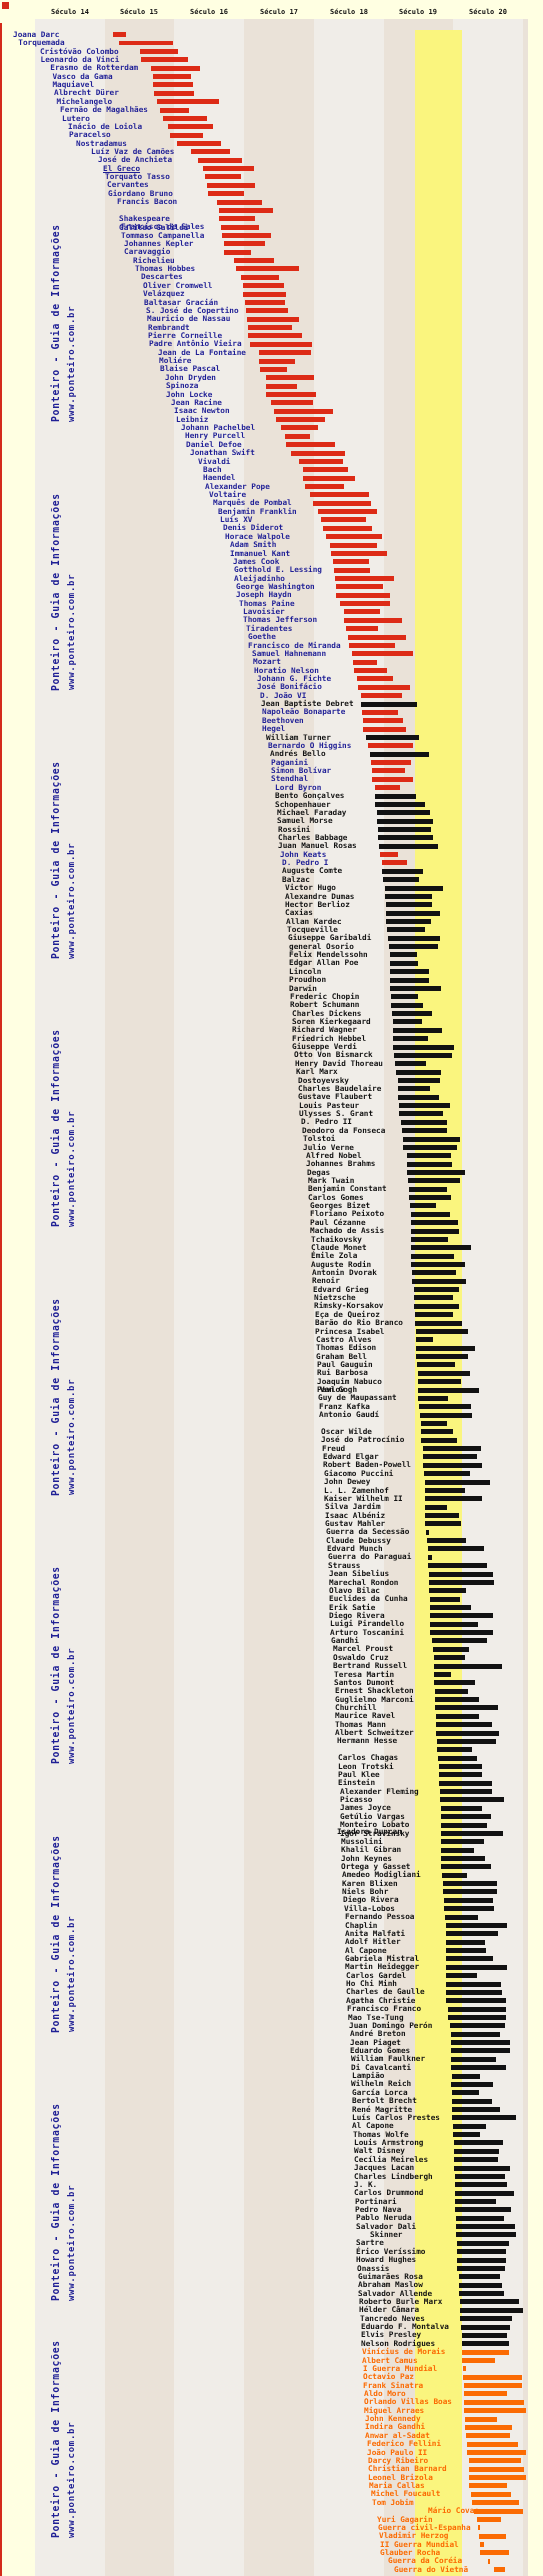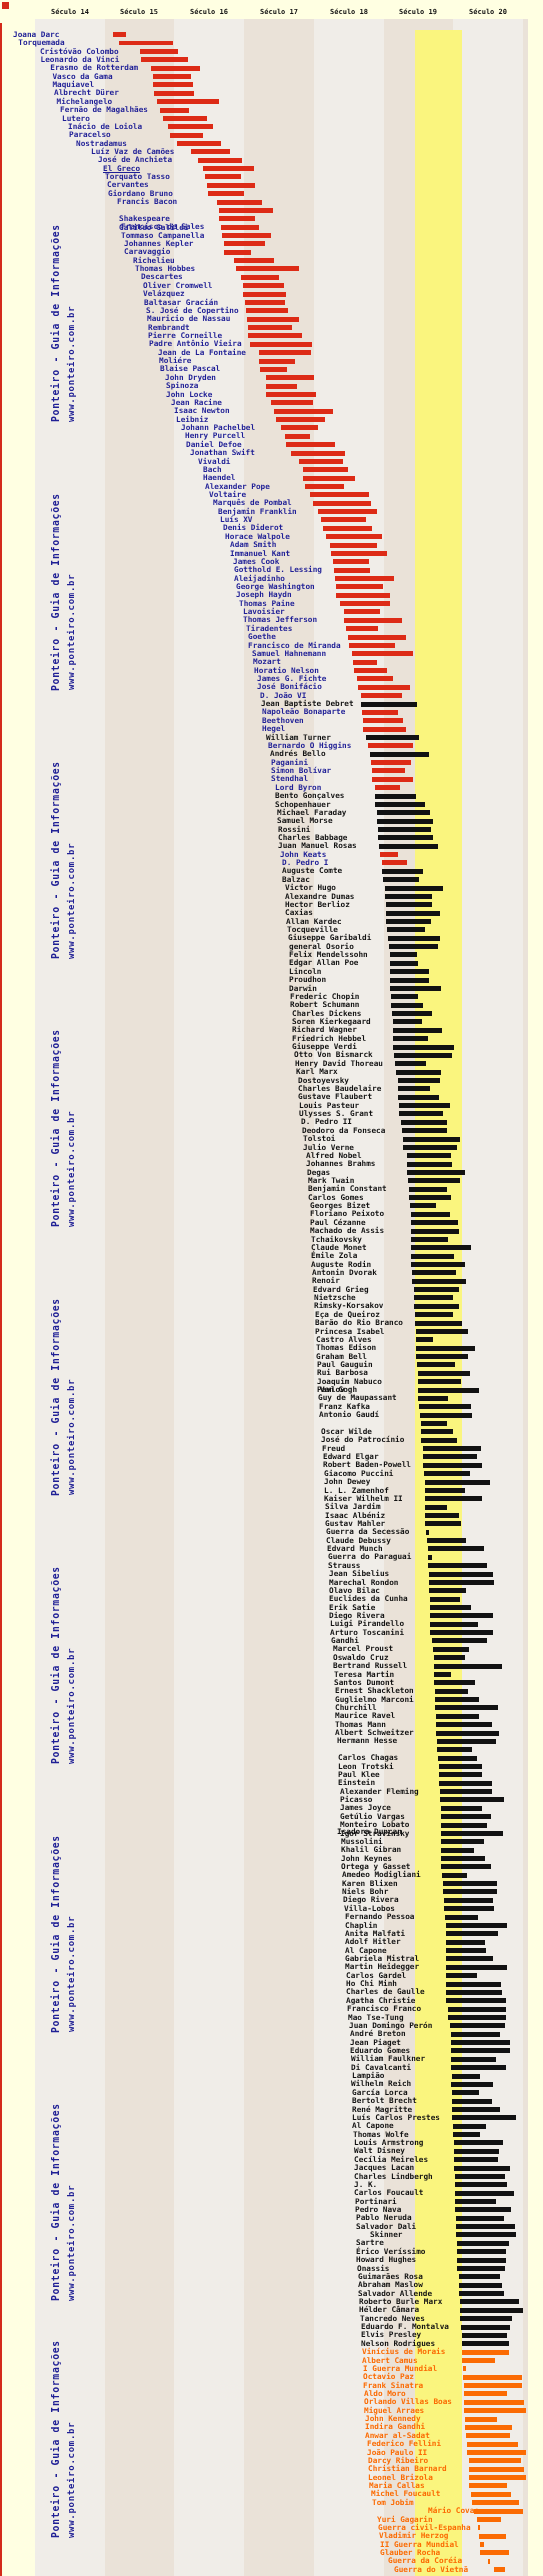--- a/index.html
+++ b/index.html
@@ -212,21 +212,21 @@
     <div class="row-label" style="left: 213px; top: 614px; color: rgb(31, 31, 150);">Goethe</div>
     <div class="bar" style="left: 313px; width: 58px; top: 616px; background: rgb(221, 43, 22);"></div>
     <div class="row-label" style="left: 213px; top: 623px; color: rgb(31, 31, 150);">Francisco de Miranda</div>
     <div class="bar" style="left: 314px; width: 46px; top: 624px; background: rgb(221, 43, 22);"></div>
     <div class="row-label" style="left: 217px; top: 631px; color: rgb(31, 31, 150);">Samuel Hahnemann</div>
     <div class="bar" style="left: 317px; width: 61px; top: 632px; background: rgb(221, 43, 22);"></div>
     <div class="row-label" style="left: 218px; top: 639px; color: rgb(31, 31, 150);">Mozart</div>
     <div class="bar" style="left: 318px; width: 24.4px; top: 641px; background: rgb(221, 43, 22);"></div>
     <div class="row-label" style="left: 219px; top: 648px; color: rgb(31, 31, 150);">Horatio Nelson</div>
     <div class="bar" style="left: 319px; width: 33px; top: 649px; background: rgb(221, 43, 22);"></div>
-    <div class="row-label" style="left: 222px; top: 656px; color: rgb(31, 31, 150);">James G. Fichte</div>
+    <div class="row-label" style="left: 222px; top: 656px; color: rgb(31, 31, 150);">Johann G. Fichte</div>
     <div class="bar" style="left: 322px; width: 36px; top: 657px; background: rgb(221, 43, 22);"></div>
     <div class="row-label" style="left: 222px; top: 664px; color: rgb(31, 31, 150);">José Bonifácio</div>
     <div class="bar" style="left: 323px; width: 52px; top: 666px; background: rgb(221, 43, 22);"></div>
     <div class="row-label" style="left: 225px; top: 673px; color: rgb(31, 31, 150);">D. João VI</div>
     <div class="bar" style="left: 326px; width: 41px; top: 674px; background: rgb(221, 43, 22);"></div>
     <div class="row-label" style="left: 226px; top: 681px; color: rgb(18, 18, 18);">Jean Baptiste Debret</div>
     <div class="bar" style="left: 326px; width: 56px; top: 683px; background: rgb(18, 18, 18);"></div>
     <div class="row-label" style="left: 227px; top: 689px; color: rgb(31, 31, 150);">Napoleão Bonaparte</div>
     <div class="bar" style="left: 327px; width: 36px; top: 691px; background: rgb(221, 43, 22);"></div>
     <div class="row-label" style="left: 227px; top: 698px; color: rgb(31, 31, 150);">Beethoven</div>
@@ -574,21 +574,21 @@
     <div class="row-label" style="left: 319px; top: 2128px; color: rgb(18, 18, 18);">Walt Disney</div>
     <div class="bar" style="left: 419px; width: 45px; top: 2130px; background: rgb(18, 18, 18);"></div>
     <div class="row-label" style="left: 319px; top: 2137px; color: rgb(18, 18, 18);">Cecília Meireles</div>
     <div class="bar" style="left: 419px; width: 44px; top: 2138px; background: rgb(18, 18, 18);"></div>
     <div class="row-label" style="left: 319px; top: 2145px; color: rgb(18, 18, 18);">Jacques Lacan</div>
     <div class="bar" style="left: 419px; width: 56px; top: 2147px; background: rgb(18, 18, 18);"></div>
     <div class="row-label" style="left: 319px; top: 2154px; color: rgb(18, 18, 18);">Charles Lindbergh</div>
     <div class="bar" style="left: 420px; width: 50px; top: 2155px; background: rgb(18, 18, 18);"></div>
     <div class="row-label" style="left: 319px; top: 2162px; color: rgb(18, 18, 18);">J. K.</div>
     <div class="bar" style="left: 420px; width: 52px; top: 2163px; background: rgb(18, 18, 18);"></div>
-    <div class="row-label" style="left: 319px; top: 2170px; color: rgb(18, 18, 18);">Carlos Foucault</div>
+    <div class="row-label" style="left: 319px; top: 2170px; color: rgb(18, 18, 18);">Carlos Drummond</div>
     <div class="bar" style="left: 420px; width: 59px; top: 2172px; background: rgb(18, 18, 18);"></div>
     <div class="row-label" style="left: 320px; top: 2179px; color: rgb(18, 18, 18);">Portinari</div>
     <div class="bar" style="left: 420px; width: 41px; top: 2180px; background: rgb(18, 18, 18);"></div>
     <div class="row-label" style="left: 320px; top: 2187px; color: rgb(18, 18, 18);">Pedro Nava</div>
     <div class="bar" style="left: 420px; width: 56px; top: 2188px; background: rgb(18, 18, 18);"></div>
     <div class="row-label" style="left: 321px; top: 2195px; color: rgb(18, 18, 18);">Pablo Neruda</div>
     <div class="bar" style="left: 421px; width: 48px; top: 2197px; background: rgb(18, 18, 18);"></div>
     <div class="row-label" style="left: 321px; top: 2204px; color: rgb(18, 18, 18);">Salvador Dali</div>
     <div class="bar" style="left: 421px; width: 59px; top: 2205px; background: rgb(18, 18, 18);"></div>
     <div class="row-label" style="left: 335px; top: 2212px; color: rgb(18, 18, 18);">Skinner</div>

